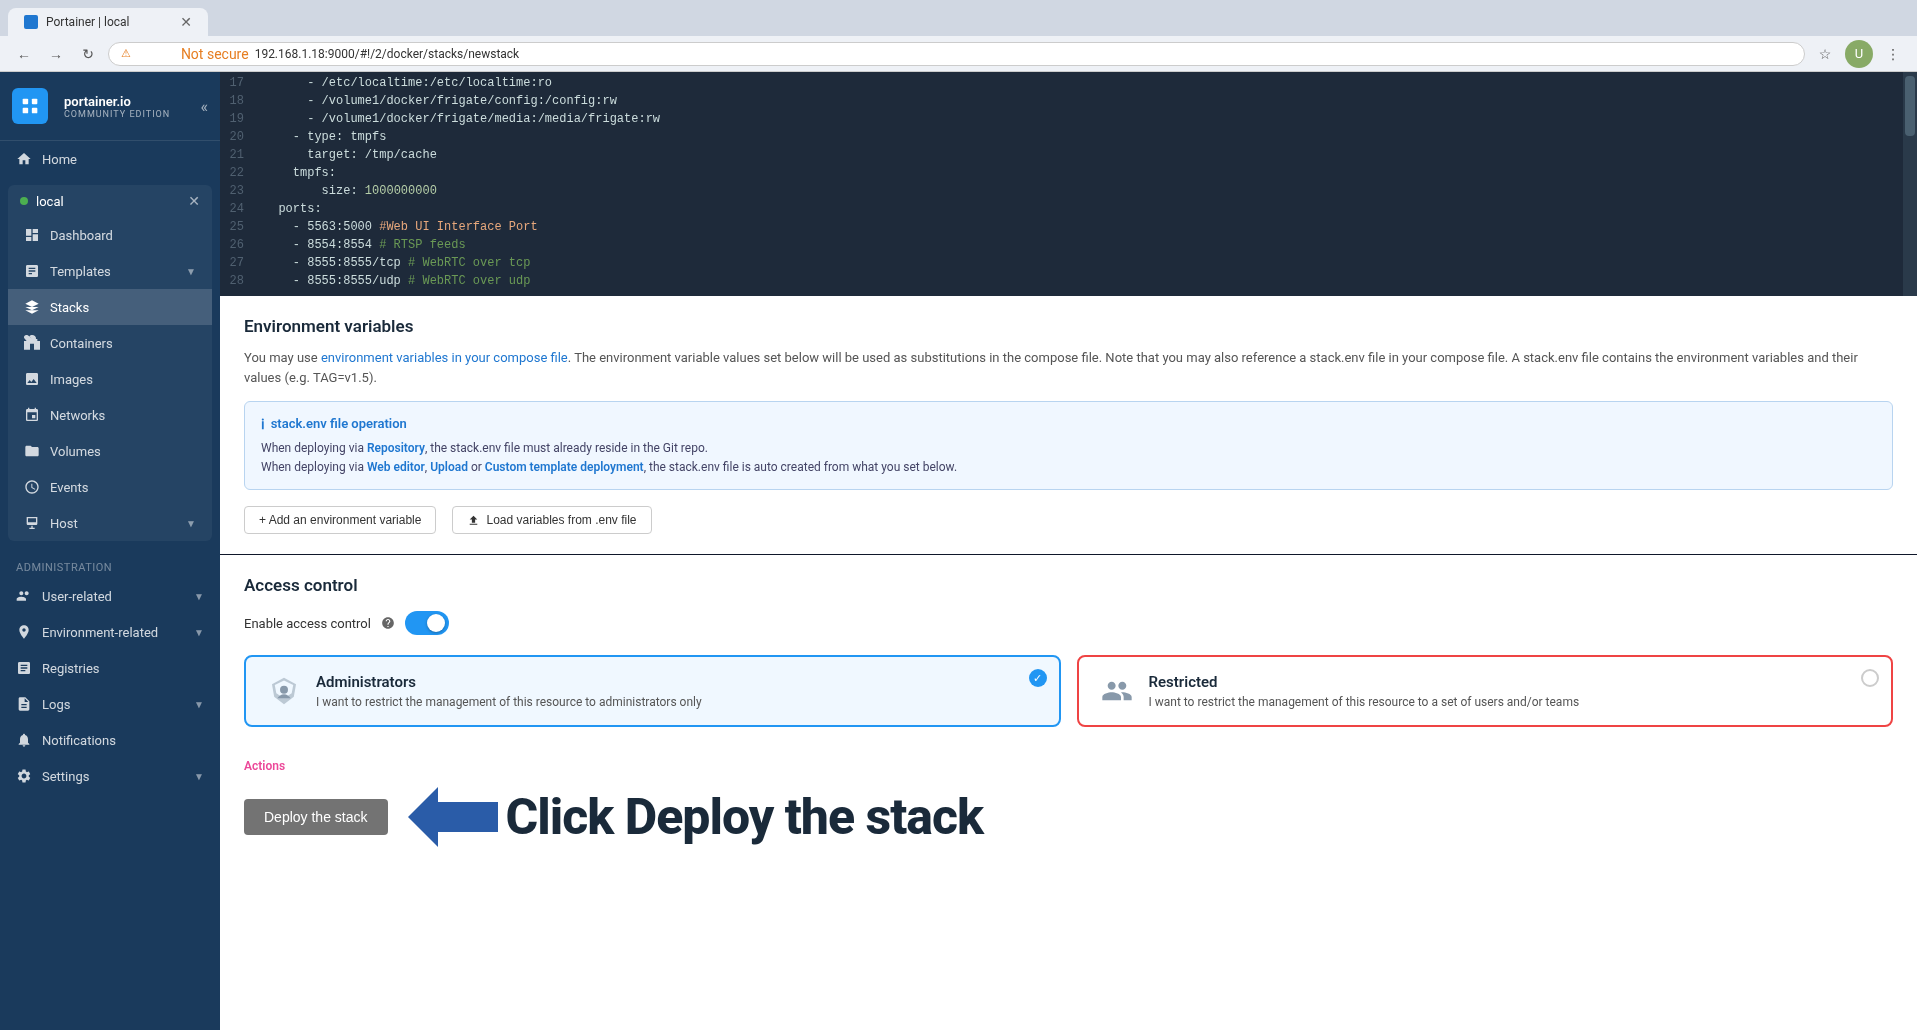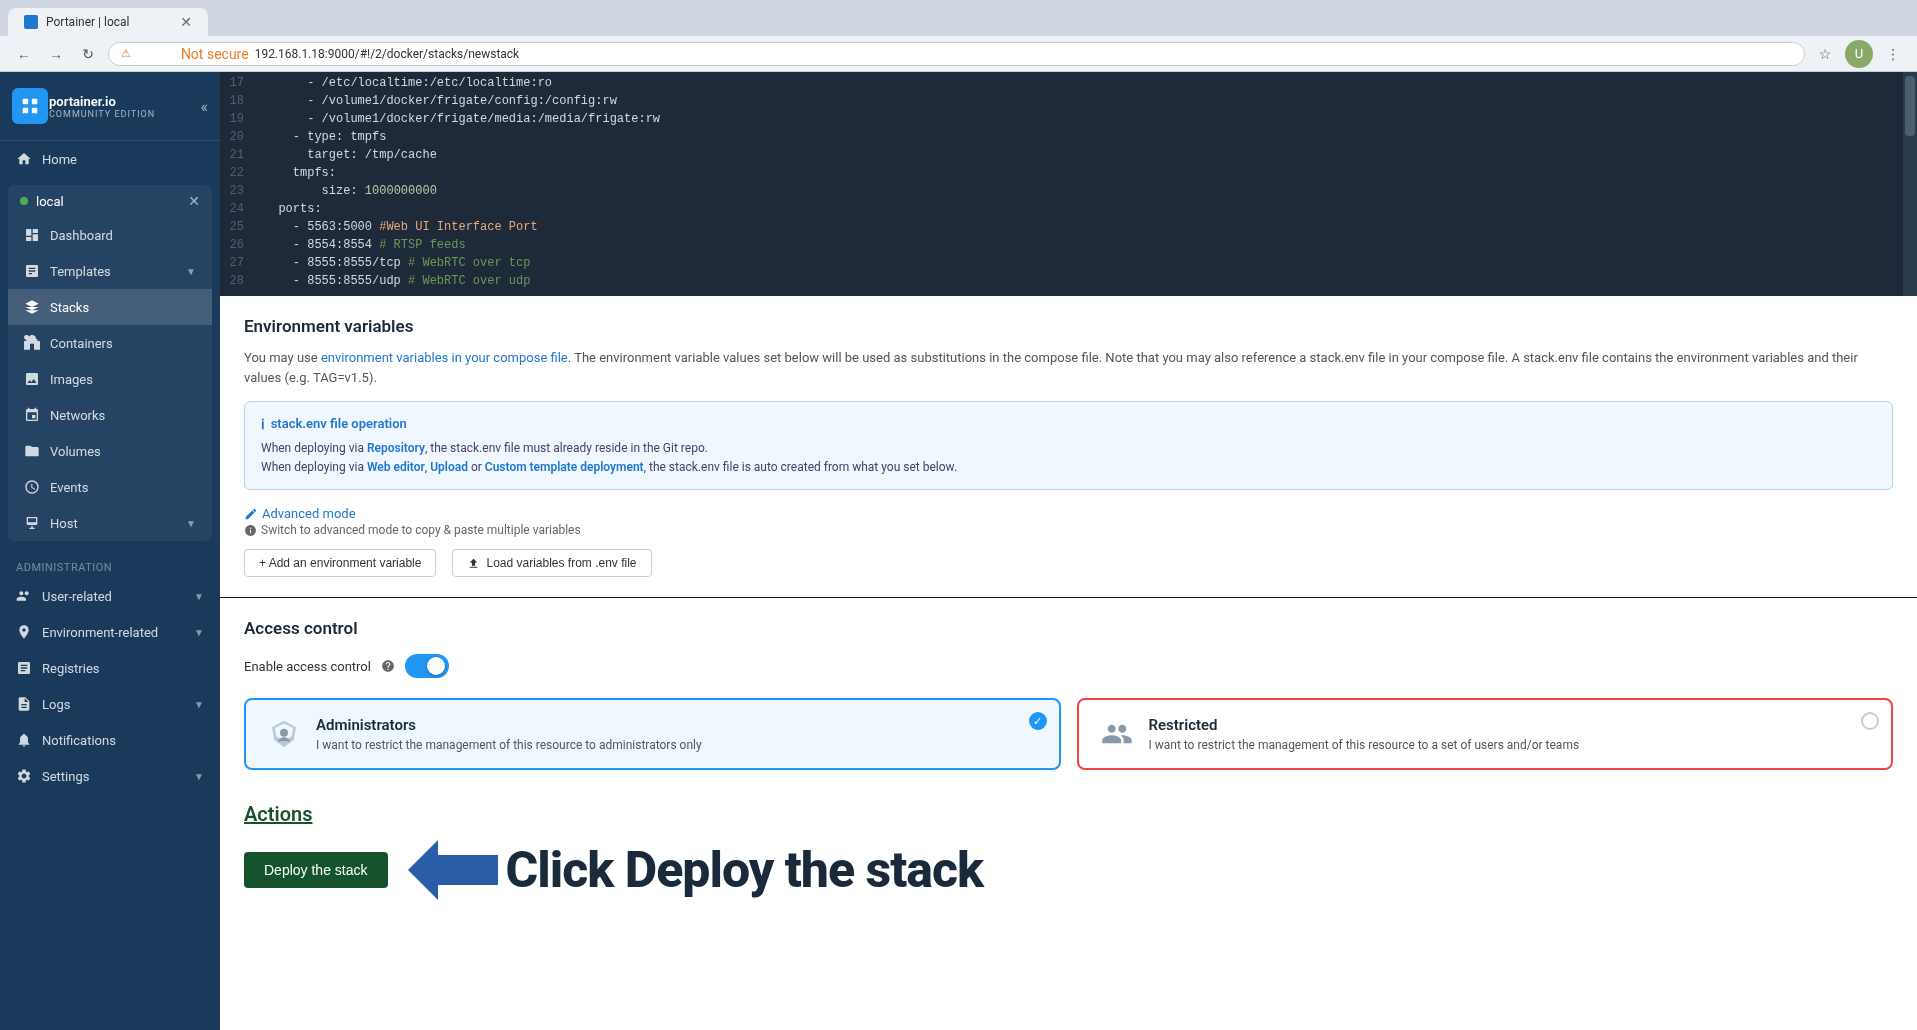--- a/index.html
+++ b/index.html
@@ -16,21 +16,21 @@
     .address-bar { flex: 1; height: 24px; border: 1px solid #ccc; border-radius: 12px; padding: 0 12px; font-size: 12px; color: #333; background: white; display: flex; align-items: center; gap: 6px; }
     .address-bar .lock { color: #e67e22; font-size: 11px; }
     .address-text { font-size: 12px; color: #333; }
 
     
     .app { display: flex; flex: 1; overflow: hidden; }
 
     
     .sidebar { width: 220px; background: #1a3a5c; color: white; display: flex; flex-direction: column; flex-shrink: 0; overflow-y: auto; }
     .sidebar-header { padding: 16px 12px; display: flex; align-items: center; justify-content: space-between; border-bottom: 1px solid rgba(255,255,255,0.1); }
-    .sidebar-logo { display: flex; align-items: center; gap: 1px; }
+    .sidebar-logo { display: flex; align-items: center; gap: 16px; }
     .sidebar-logo-icon { width: 36px; height: 36px; background: #2196F3; border-radius: 6px; display: flex; align-items: center; justify-content: center; color: white; font-weight: bold; font-size: 14px; }
     .sidebar-logo-text { font-size: 13px; font-weight: 600; color: white; }
     .sidebar-logo-sub { font-size: 9px; color: rgba(255,255,255,0.6); text-transform: uppercase; letter-spacing: 1px; }
     .sidebar-collapse { color: rgba(255,255,255,0.6); cursor: pointer; font-size: 16px; }
 
     .sidebar-nav { flex: 1; }
     .sidebar-item { display: flex; align-items: center; gap: 10px; padding: 10px 16px; cursor: pointer; color: rgba(255,255,255,0.8); font-size: 13px; transition: background 0.15s; }
     .sidebar-item.active { background: rgba(255,255,255,0.15); color: white; }
     .sidebar-item .item-arrow { margin-left: auto; font-size: 10px; opacity: 0.6; }
 
@@ -74,21 +74,21 @@
     .info-box a { color: #1f77d0; font-weight: 600; text-decoration: none; }
 
     
     .advanced-mode { display: flex; flex-direction: column; gap: 2px; margin-bottom: 12px; }
     .advanced-link { color: #1f77d0; font-size: 13px; cursor: pointer; display: flex; align-items: center; gap: 4px; }
     .advanced-hint { color: #666; font-size: 12px; display: flex; align-items: center; gap: 4px; }
 
     
     .btn-group { display: flex; gap: 16px; }
     .btn-outline { background: white; border: 1px solid #ccc; border-radius: 4px; padding: 6px 14px; font-size: 12px; cursor: pointer; color: #333; display: flex; align-items: center; gap: 6px; }
-    .btn-primary { background: #14532d; border: none; border-radius: 4px; padding: 8px 18px; font-size: 13px; cursor: pointer; color: white; font-weight: 500; }
+    .btn-primary { background: #737373; border: none; border-radius: 4px; padding: 8px 18px; font-size: 13px; cursor: pointer; color: white; font-weight: 500; }
 
     
     .access-section { padding: 20px 24px; }
     .access-title { font-size: 17px; font-weight: 600; color: #1a2a3a; margin-bottom: 16px; }
 
     .toggle-row { display: flex; align-items: center; gap: 10px; margin-bottom: 20px; }
     .toggle-label { font-size: 13px; color: #333; }
     .toggle { position: relative; width: 44px; height: 24px; }
     .toggle-slider { position: absolute; inset: 0; background: #2196F3; border-radius: 12px; cursor: pointer; }
     .toggle-slider::after { content: ''; position: absolute; left: 22px; top: 3px; width: 18px; height: 18px; background: white; border-radius: 50%; box-shadow: 0 1px 3px rgba(0,0,0,0.3); }
@@ -365,34 +365,20 @@
         <p class="section-desc">
           You may use <a href="#">environment variables in your compose file</a>. The environment variable values set below will be used as substitutions in the compose file. Note that you may also reference a stack.env file in your compose file. A stack.env file contains the environment variables and their values (e.g. TAG=v1.5).
         </p>
 
         <div class="info-box">
           <div class="info-box-title">stack.env file operation</div>
           <p>When deploying via <a href="#">Repository</a>, the stack.env file must already reside in the Git repo.</p>
           <p>When deploying via <a href="#">Web editor</a>, <a href="#">Upload</a> or <a href="#">Custom template deployment</a>, the stack.env file is auto created from what you set below.</p>
         </div>
 
-        <div class="advanced-mode">
-          <div class="advanced-link">
-            <svg width="14" height="14" viewBox="0 0 24 24" fill="currentColor">
-                <path d="M3 17.25V21h3.75L17.81 9.94l-3.75-3.75L3 17.25zM20.71 7.04c.39-.39.39-1.02 0-1.41l-2.34-2.34c-.39-.39-1.02-.39-1.41 0l-1.83 1.83 3.75 3.75 1.83-1.83z"></path>
-              </svg>
-            <span>Advanced mode</span>
-          </div>
-          <div class="advanced-hint">
-            <svg width="13" height="13" viewBox="0 0 24 24" fill="currentColor">
-                <path d="M12 2C6.48 2 2 6.48 2 12s4.48 10 10 10 10-4.48 10-10S17.52 2 12 2zm1 15h-2v-6h2v6zm0-8h-2V7h2v2z"></path>
-              </svg>
-            <span>Switch to advanced mode to copy &amp; paste multiple variables</span>
-          </div>
-        </div>
 
         <div class="btn-group">
           <button class="btn-outline">+ Add an environment variable</button>
           <button class="btn-outline">
             <svg width="13" height="13" viewBox="0 0 24 24" fill="currentColor">
                 <path d="M9 16h6v-6h4l-7-7-7 7h4zm-4 2h14v2H5z"></path>
               </svg>
             <span>Load variables from .env file</span>
           </button>
         </div>
@@ -441,21 +427,21 @@
               <div class="card-title">Restricted</div>
               <div class="card-desc">I want to restrict the management of this resource to a set of users and/or teams</div>
             </div>
             <div class="access-card-radio">
               <div class="radio-unchecked"></div>
             </div>
           </div>
         </div>
 
         <div style="padding-top:12px;">
-          <h3 style="font-size:20px;font-weight:600;color:#14532d;margin-bottom:14px;text-decoration:underline;">Actions</h3>
+          <h3 style="font-size:12px;font-weight:600;color:#ec4899;margin-bottom:14px;">Actions</h3>
 
           <div class="deploy-area">
             <button class="btn-primary" style="padding:10px 20px;font-size:14px;">Deploy the stack</button>
 
             <div style="display:flex;align-items:center;">
               <svg width="90" height="60" viewBox="0 0 90 60">
                 <polygon points="90,15 30,15 30,0 0,30 30,60 30,45 90,45" fill="#2a5ca8"></polygon>
               </svg>
               <span style="font-size:50px;font-weight:800;color:#1a2a3a;letter-spacing:-1px;margin-left:8px;">Click Deploy the stack</span>
             </div>

